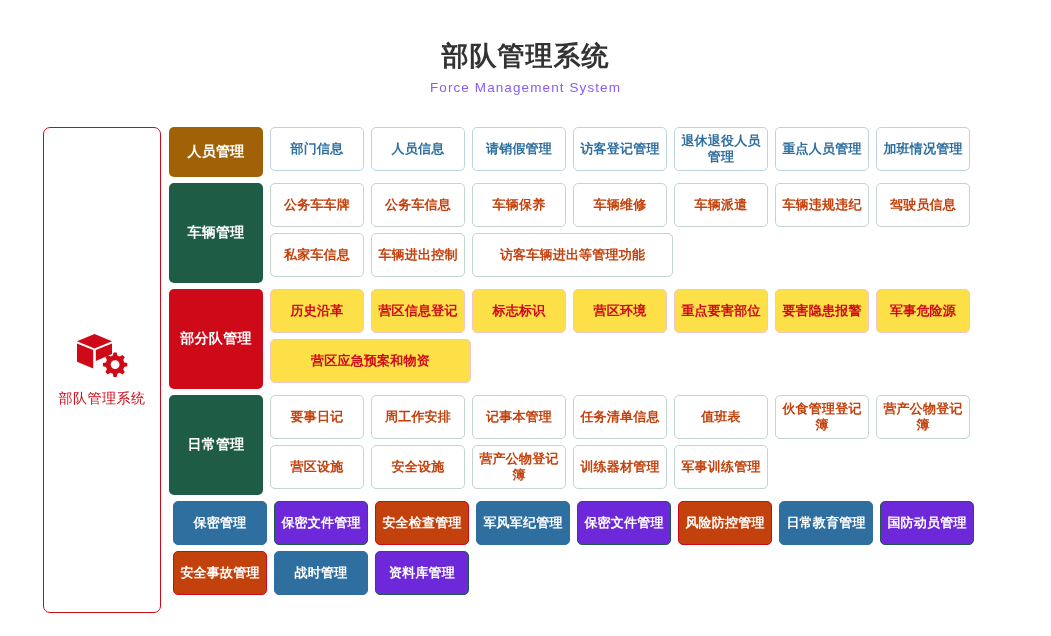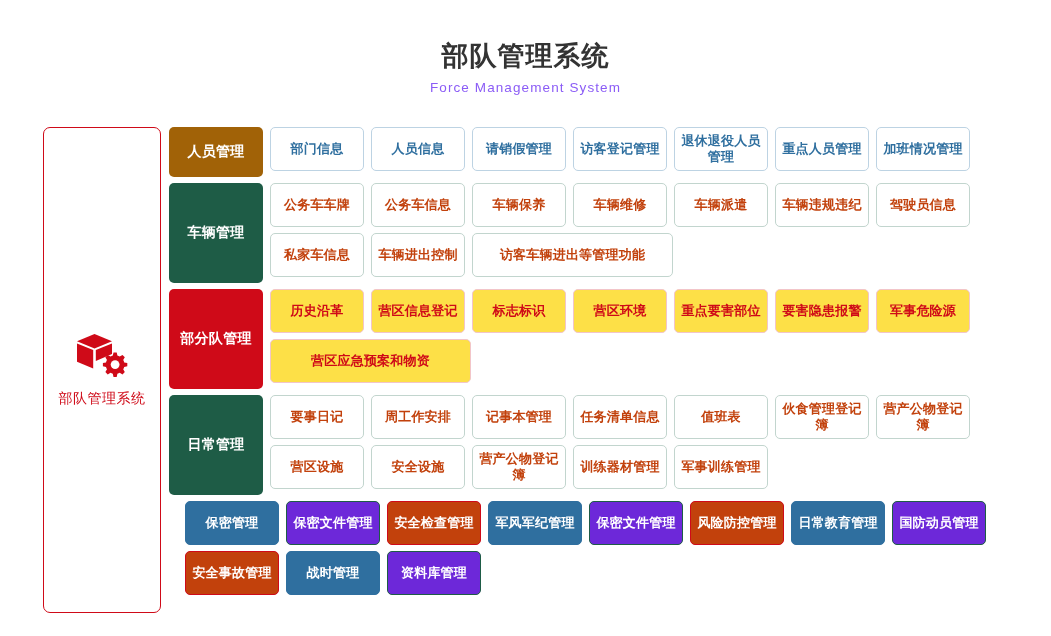--- a/index.html
+++ b/index.html
@@ -138,21 +138,21 @@
   .tile.o-red {
     background: #fde047;
     border: 1px solid #f2c5c9;
     color: #cf0a18;
   }
   
   .tile.f-blue  { background: #2f6f9f; color: #ffffff; border: 1px solid #2f6f9f; }
   .tile.f-green { background: #6d28d9; color: #ffffff; border: 1px solid #1e5c46; }
   .tile.f-red   { background: #c2410c; color: #ffffff; border: 1px solid #cf0a18; }
 
-  .row-mixed .items { margin-left: 16px; }
+  .row-mixed .items { margin-left: 4px; }
 </style>
 </head>
 <body>
 
 <div class="header">
   <div class="title">部队管理系统</div>
   <div class="subtitle">Force Management System</div>
 </div>
 
 <div class="board">

